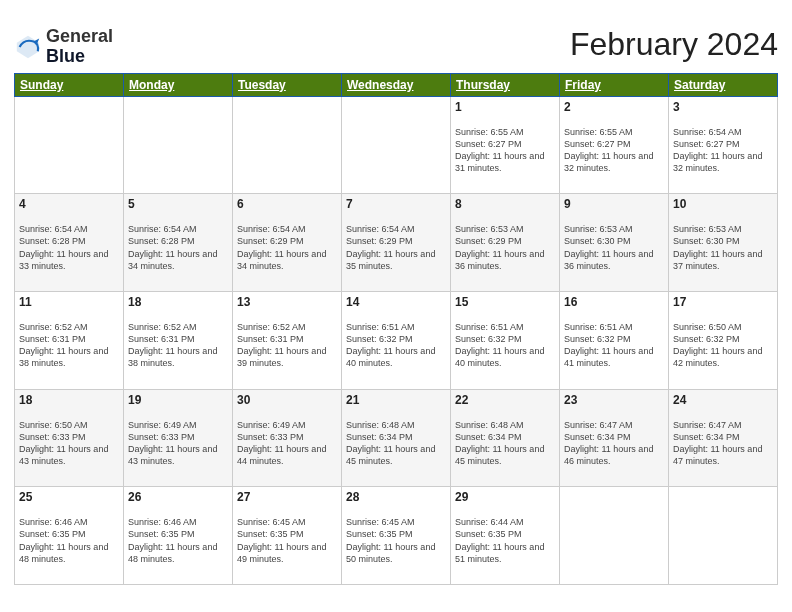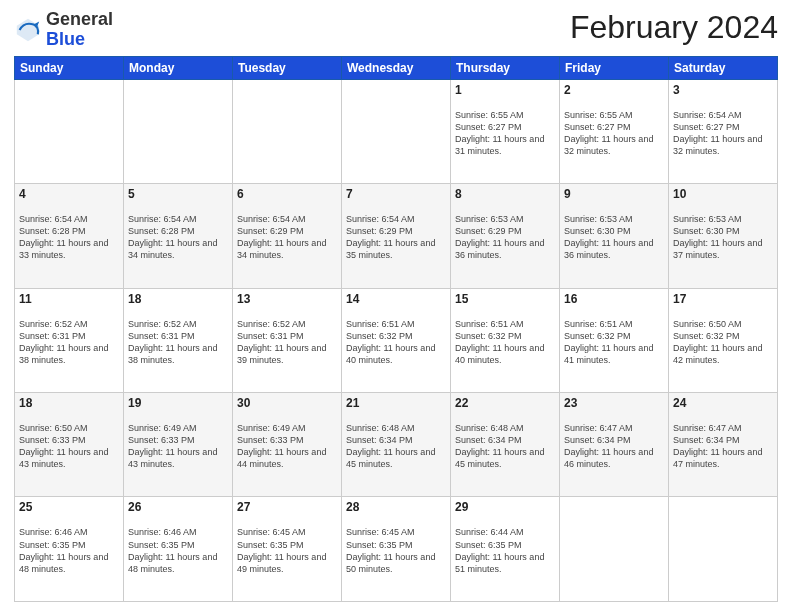--- a/index.html
+++ b/index.html
@@ -6,42 +6,42 @@
     body {
       font-family: Arial, sans-serif;
       background: #fff;
       width: 792px;
       height: 612px;
       overflow: hidden;
     }
     .page {
       width: 792px;
       height: 612px;
-      padding: 10px 14px;
+      padding: 27px 14px;
       display: flex;
       flex-direction: column;
     }
     .header {
       display: flex;
       justify-content: space-between;
       align-items: flex-start;
       margin-bottom: 6px;
     }
     .logo {
       display: flex;
       align-items: center;
       gap: 4px;
     }
     .logo-text {
       font-size: 18px;
       font-weight: bold;
       line-height: 1.1;
     }
     .logo-general { color: #333; }
-    .logo-blue { color: #1d4ed8; }
+    .logo-blue { color: #0f172a; }
     .logo-icon {
       width: 28px;
       height: 28px;
     }
     .title-area {
       text-align: left;
     }
     .month-title {
       font-size: 32px;
       font-weight: normal;
@@ -86,21 +86,21 @@
       font-size: 9px;
       color: #444;
       line-height: 1.35;
       margin-top: 12px;
     }
     .empty-cell {
       background: #f9f9f9;
     }
     tr:nth-child(odd) td { background: #fff; }
     tr:nth-child(even) td { background: #f5f5f5; }
-    .calendar thead tr th { background: #1d4ed8; }
+    .calendar thead tr th { background: #4d7c0f; text-decoration: underline; }
   </style>
 </head>
 <body>
 
 <div class="page">
   <div class="header">
     <div class="logo">
       <svg class="logo-icon" viewBox="0 0 40 40">
         <polygon points="20,4 36,14 36,26 20,36 4,26 4,14" fill="#1a6abf" opacity="0.15"></polygon>
         <path d="M8 20 Q14 8 28 12 Q36 15 34 26" fill="none" stroke="#1a6abf" stroke-width="3"></path>

